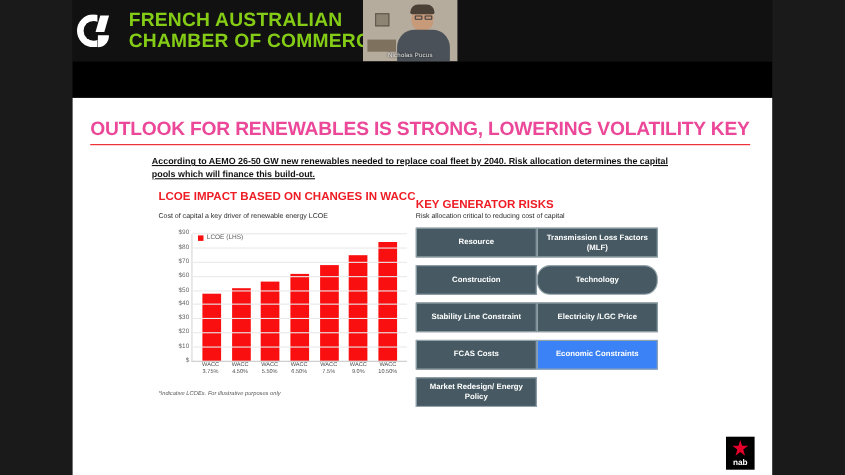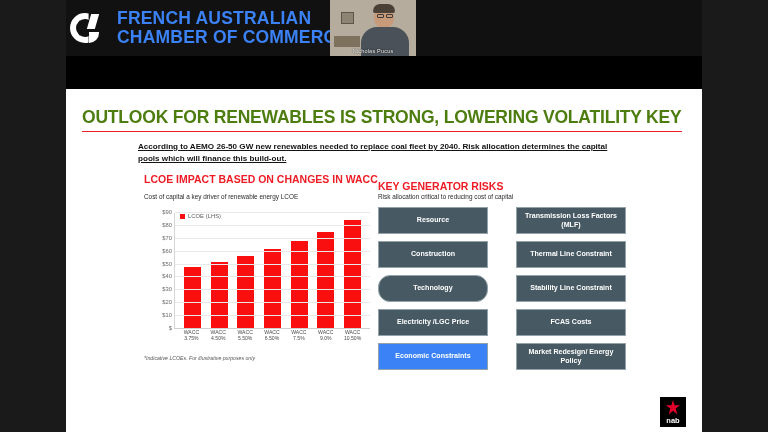--- a/index.html
+++ b/index.html
@@ -25,21 +25,21 @@
   }
   #logo-mark .slash {
     position:absolute; left:19px; top:3px; width:8px; height:15px;
     background:#fff; transform:skewX(-16deg);
   }
   #logo-mark .dot {
     position:absolute; left:19px; top:21px; width:10px; height:11px;
     background:#fff; border-radius:0 0 10px 0;
   }
   #banner-text {
-    color:#3b82f6; font-weight:bold; font-size:17.5px; line-height:19px;
+    color:#84cc16; font-weight:bold; font-size:17.5px; line-height:19px;
     letter-spacing:.2px; margin-left:13px;
   }
 
   #video-tile {
     position:absolute; left:330px; top:0; width:86px; height:56px;
     background:#2b2a28; overflow:hidden;
   }
   .vwall { position:absolute; inset:0; background:#b5ac9e; }
   .vframe { position:absolute; left:11px; top:12px; width:13px; height:12px;
     background:#8d8474; border:1.5px solid #5d564a; }
@@ -61,21 +61,21 @@
   #black-strip { position:absolute; left:66px; top:56px; width:636px; height:33px; background:#000; }
 
   
   #slide {
     position:absolute; left:66px; top:89px; width:636px; height:343px;
     background:#fff;
   }
 
   #slide-title {
     position:absolute; left:16px; top:18px;
-    color:#4d7c0f; font-size:17.5px; font-weight:bold; letter-spacing:-.2px;
+    color:#ec4899; font-size:17.5px; font-weight:bold; letter-spacing:-.2px;
     white-space:nowrap;
   }
   #title-rule {
     position:absolute; left:16px; top:42px; width:600px; height:1.4px;
     background:#ee1c25;
   }
 
   #lede {
     position:absolute; left:72px; top:52px; width:490px;
     color:#131313; font-size:8.1px; font-weight:bold; line-height:11.5px;text-decoration:underline;
@@ -130,21 +130,21 @@
   #risks-head {
     position:absolute; left:312px; top:91px;
     color:#ee1c25; font-size:10.5px; font-weight:bold; white-space:nowrap;
   }
   #risks-sub {
     position:absolute; left:312px; top:104px;
     color:#2a2a2a; font-size:6.4px; white-space:nowrap;
   }
   #risk-grid {
     position:absolute; left:312px; top:118px; width:268px;
-    display:grid; grid-template-columns:110px 110px; gap:7px 28px;
+    display:grid; grid-template-columns:110px 110px; gap:7px 0;
   }
   .risk-box {
     height:27px; background:#475a63; border:1px solid #94a3aa;
     display:flex; align-items:center; justify-content:center; text-align:center;
     color:#fff; font-size:7.1px; font-weight:bold; line-height:9px; padding:0 3px;
   }
 
   
   #nab {
     position:absolute; right:16px; bottom:5px; width:26px; height:30px;
@@ -284,21 +284,20 @@
     </div>
 
     <div id="chart-note">*Indicative LCOEs. For illustrative purposes only</div>
 
     <div id="risks-head">KEY GENERATOR RISKS</div>
     <div id="risks-sub">Risk allocation critical to reducing cost of capital</div>
     <div id="risk-grid">
         <div class="risk-box" style="background: rgb(71, 90, 99);">Resource</div>
         <div class="risk-box" style="background: rgb(71, 90, 99);">Transmission Loss Factors (MLF)</div>
         <div class="risk-box" style="background: rgb(71, 90, 99);">Construction</div>
-        <div class="risk-box" style="background: rgb(71, 90, 99);">Thermal Line Constraint</div>
         <div class="risk-box" style="background: rgb(71, 90, 99); border-radius: 12px;">Technology</div>
         <div class="risk-box" style="background: rgb(71, 90, 99); text-align: right;">Stability Line Constraint</div>
         <div class="risk-box" style="background: rgb(71, 90, 99);">Electricity /LGC Price</div>
         <div class="risk-box" style="background: rgb(71, 90, 99);">FCAS Costs</div>
         <div class="risk-box" style="background: #3b82f6;">Economic Constraints</div>
         <div class="risk-box" style="background: rgb(71, 90, 99);">Market Redesign/ Energy Policy</div>
       </div>
 
     <div id="nab">
       <span class="star"></span>

